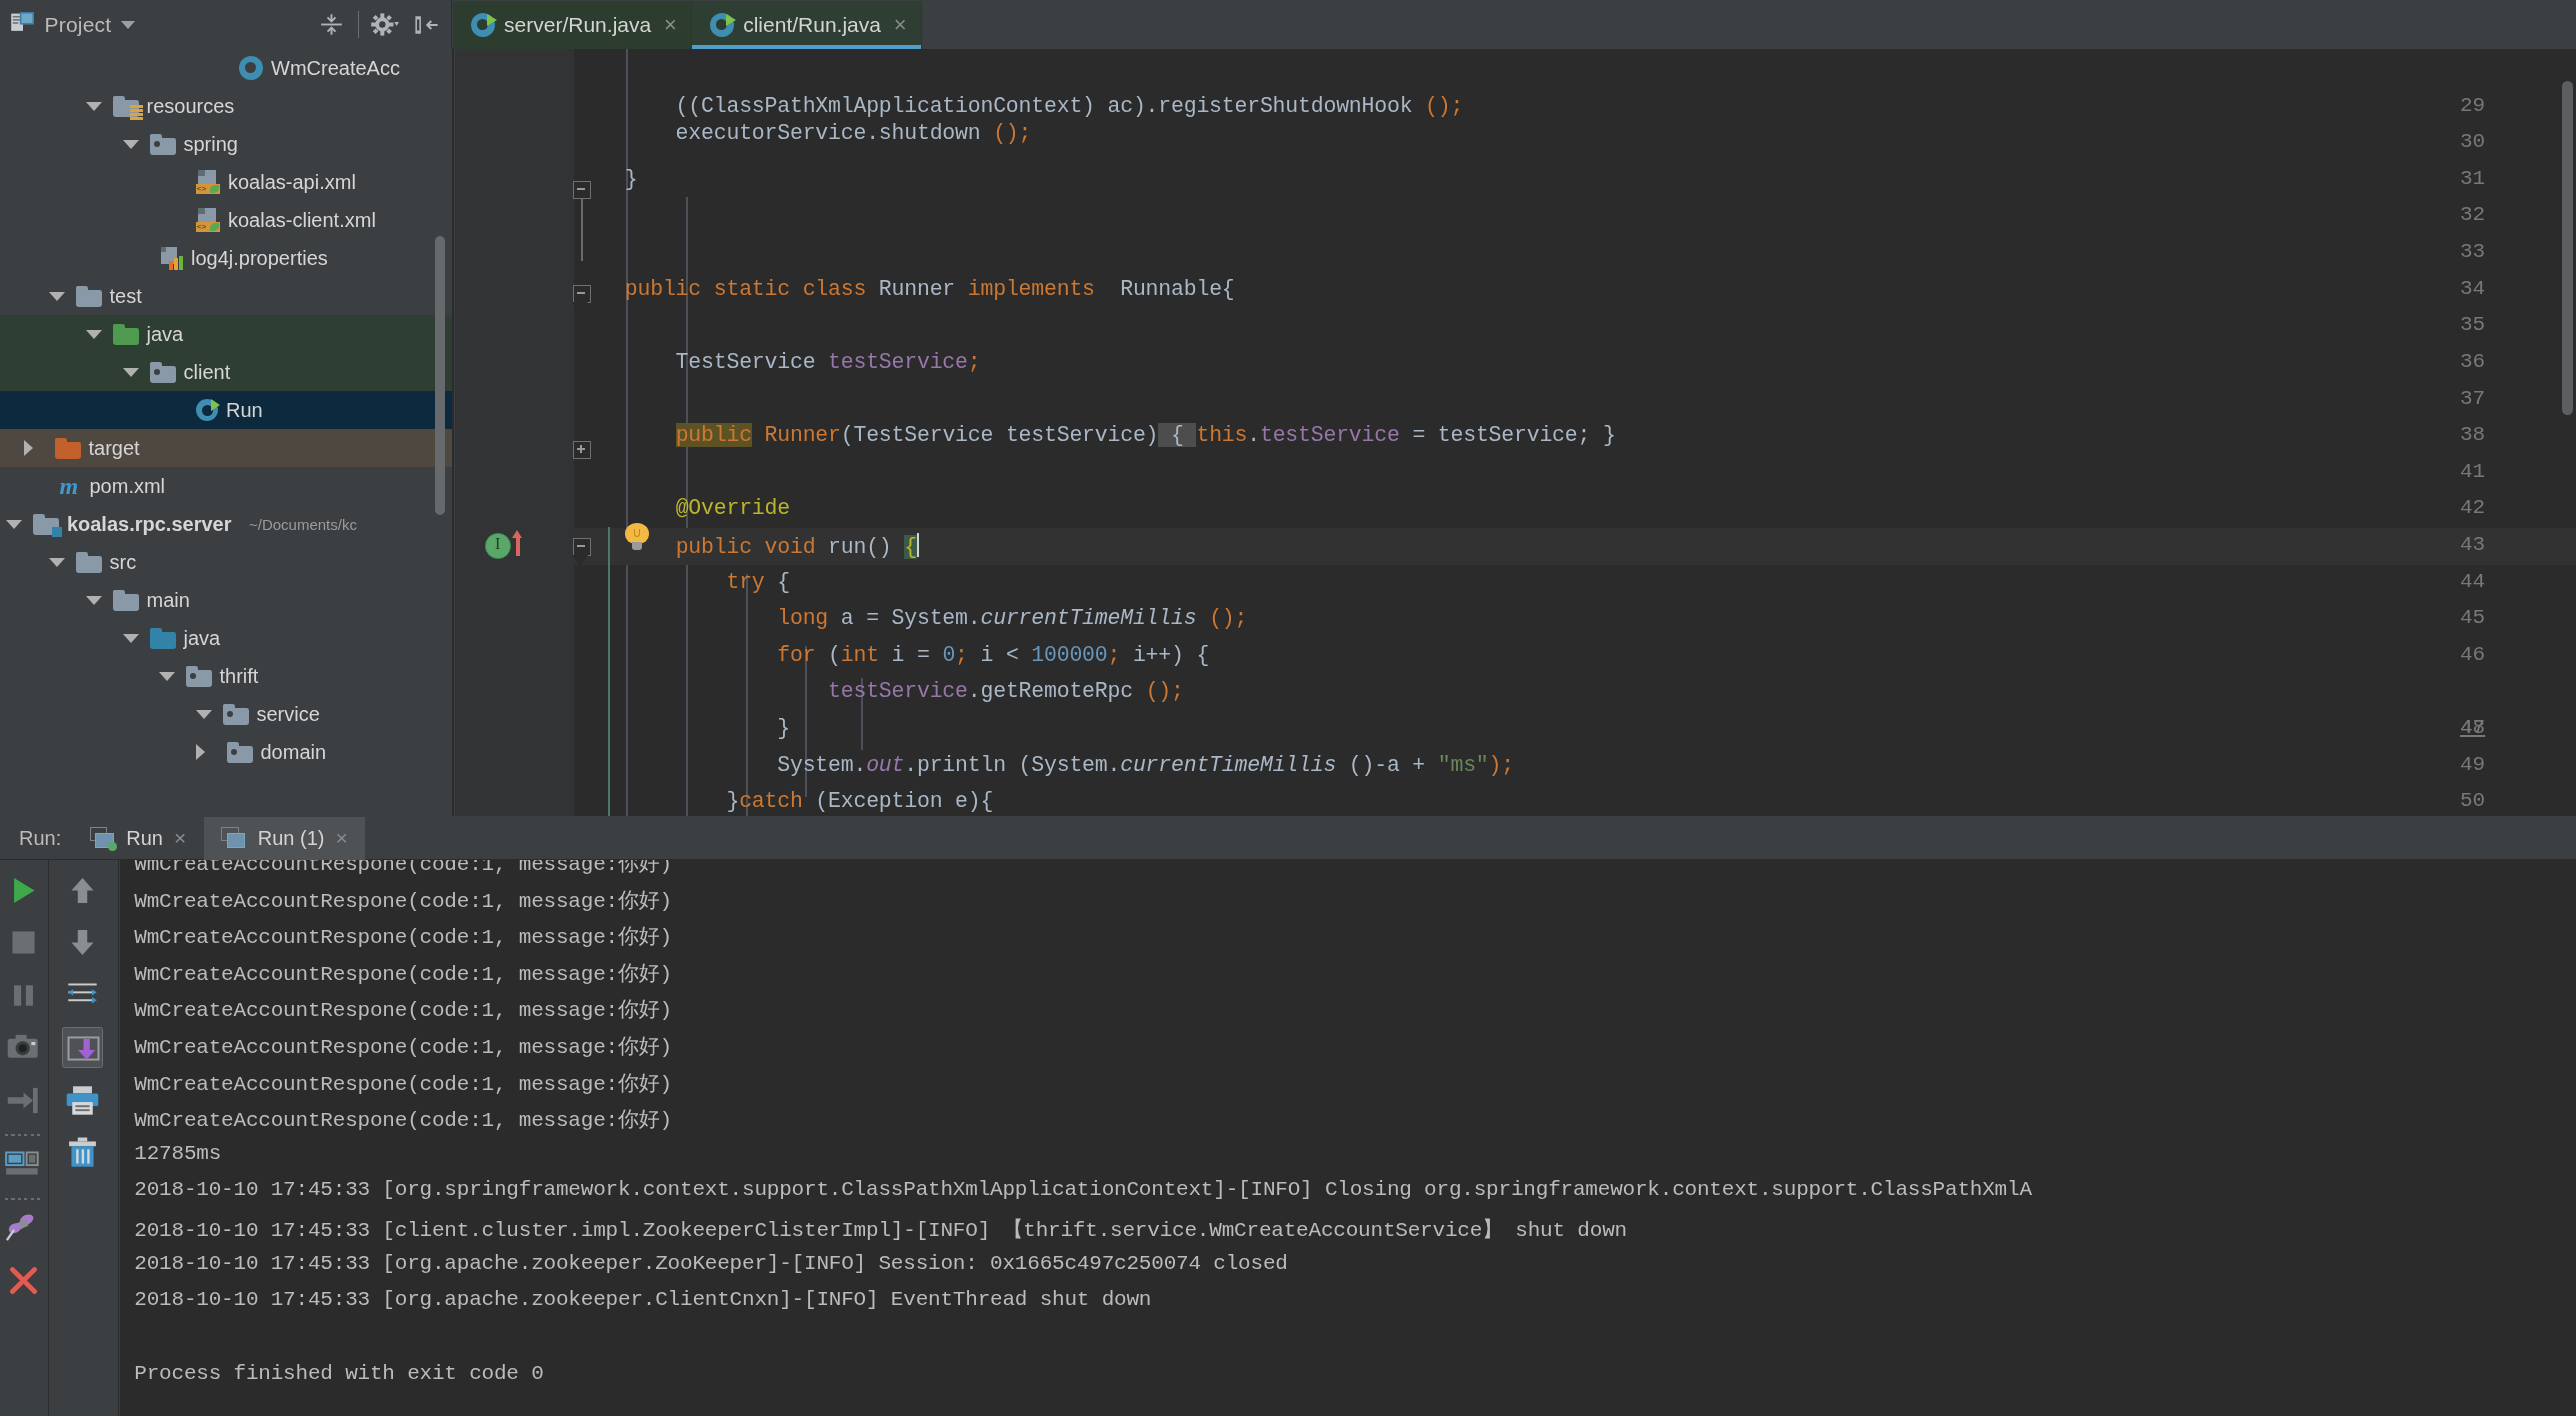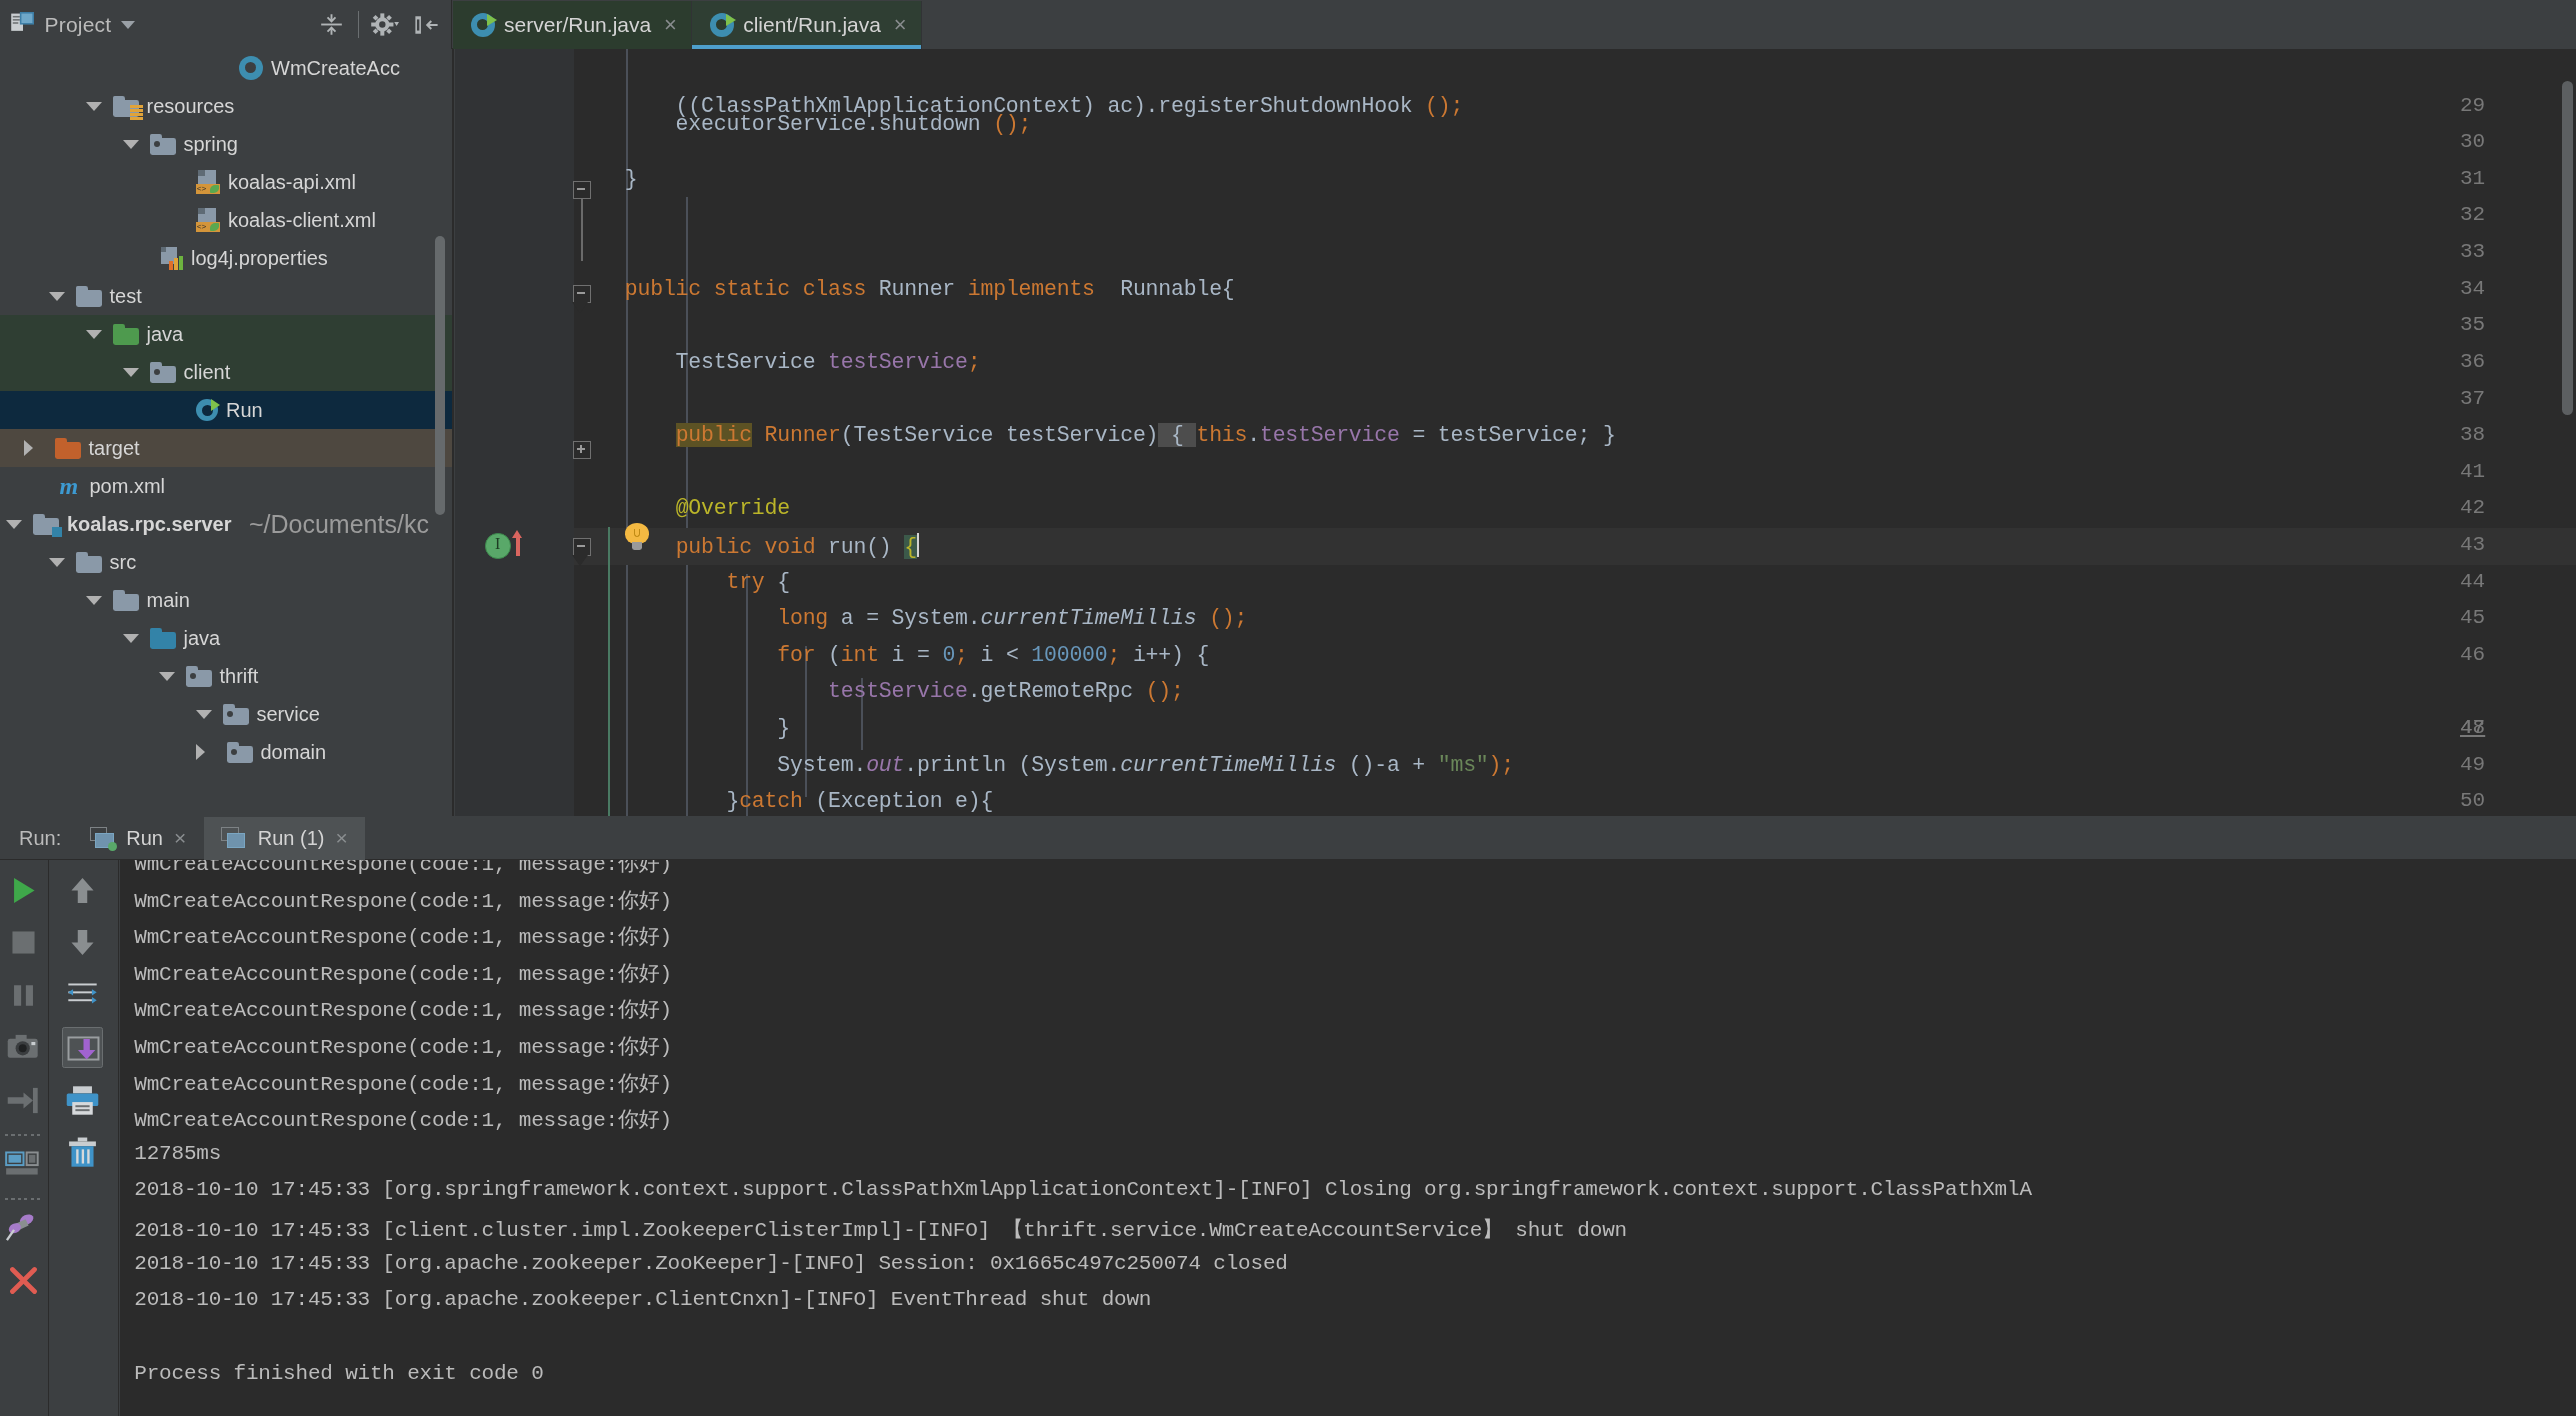--- a/index.html
+++ b/index.html
@@ -77,21 +77,21 @@
     position: relative; height: 38px; display: flex; align-items: center;
     white-space: nowrap; font-size: 20px; color: #d6d6d6;
   }
   .tree-row.sel-blue { background: #0d293e; }
   .tree-row.sel-green { background: #2f3e33; }
   .tree-row.sel-brown { background: #4e4840; }
   .arrow-d { width: 0; height: 0; border-left: 8.8px solid transparent; border-right: 8.8px solid transparent; border-top: 9.6px solid #b1b1b1; flex:none; }
   .arrow-r { width: 0; height: 0; border-top: 8.8px solid transparent; border-bottom: 8.8px solid transparent; border-left: 9.6px solid #b1b1b1; flex:none; }
   .tgap { width: 11px; flex:none; }
   .tlabel { padding-left: 8px; }
-  .tpath { padding-left: 17.5px; color: #9b9b9b; font-size: 25px; }
+  .tpath { padding-left: 17.5px; color: #9b9b9b; font-size: 15px; }
   .bold { font-weight: bold; }
 
   
   .folder { width: 25.5px; height: 21px; position: relative; flex:none; }
   .folder .body { position:absolute; left:0; bottom:0; width:25.5px; height:16.7px; background:#8a99a8; border-radius:1.6px 2.4px 2.4px 2.4px;}
   .folder .tabtop { position:absolute; left:0; top:0; width:12px; height:6.4px; background:#8a99a8; border-radius:1.6px 2.4px 0 0;}
   .folder.green .body, .folder.green .tabtop { background:#4e9a4e; }
   .folder.blue .body, .folder.blue .tabtop { background:#3383a8; }
   .folder.orange .body, .folder.orange .tabtop { background:#c2612c; }
   .folder .dot { position:absolute; left:4px; bottom:7.2px; width:6.4px; height:6.4px; border-radius:50%; background:#3c3f41; }
@@ -565,21 +565,21 @@
     <div class="gutter-line" style="top:484px;">43</div>
     <div class="gutter-line" style="top:521px;">44</div>
     <div class="gutter-line" style="top:557px;">45</div>
     <div class="gutter-line" style="top:594px;">46</div>
     <div class="gutter-line" style="top:667px;text-decoration:underline;">47</div>
     <div class="gutter-line" style="top:667px;">48</div>
     <div class="gutter-line" style="top:704px;">49</div>
     <div class="gutter-line" style="top:740px;">50</div>
 
     <div class="code-line" style="top:45px;"><span class="pln">        ((ClassPathXmlApplicationContext) ac).registerShutdownHook </span><span class="kw">();</span></div>
-    <div class="code-line" style="top:63px;"><span class="pln">        executorService.shutdown </span><span class="kw">();</span></div>
+    <div class="code-line" style="top:72px;"><span class="pln">        executorService.shutdown </span><span class="kw">();</span></div>
     <div class="code-line" style="top:118px;"><span class="pln">    }</span></div>
     <div class="code-line" style="top:154px;"></div>
     <div class="code-line" style="top:191px;"></div>
     <div class="code-line" style="top:228px;"><span class="pln">    </span><span class="kw">public static class </span><span class="pln">Runner </span><span class="kw">implements  </span><span class="pln">Runnable{</span></div>
     <div class="code-line" style="top:264px;"></div>
     <div class="code-line" style="top:301px;"><span class="pln">        TestService </span><span class="fld-n">testService</span><span class="kw">;</span></div>
     <div class="code-line" style="top:338px;"></div>
     <div class="code-line" style="top:374px;"><span class="pln">        </span><span class="hl-kw">public</span><span class="pln"> </span><span class="kw">Runner</span><span class="pln">(TestService testService)</span><span class="hl-br"> { </span><span class="kw">this</span><span class="pln">.</span><span class="fld-n">testService</span><span class="pln"> = testService; }</span></div>
     <div class="code-line" style="top:411px;"></div>
     <div class="code-line" style="top:447px;"><span class="pln">        </span><span class="anno">@Override</span></div>

